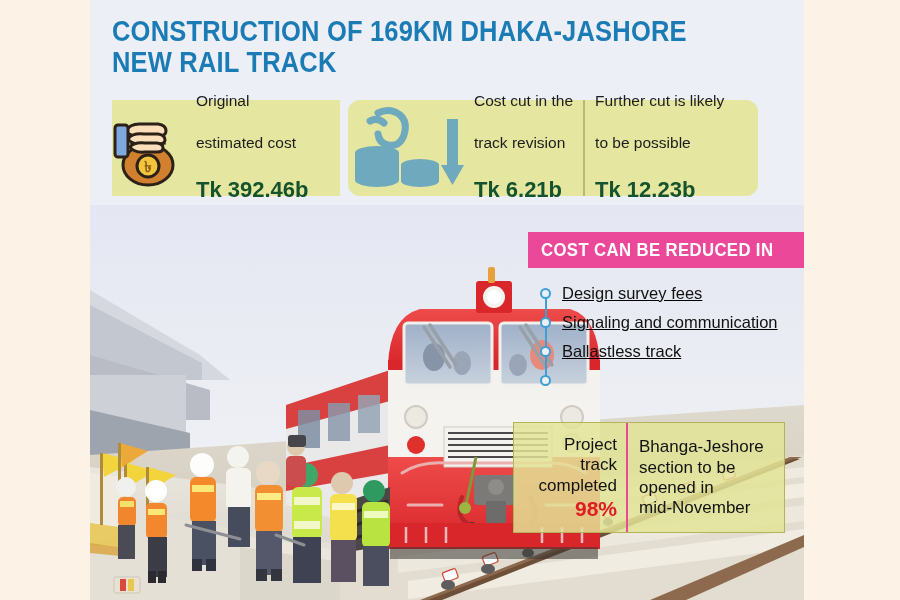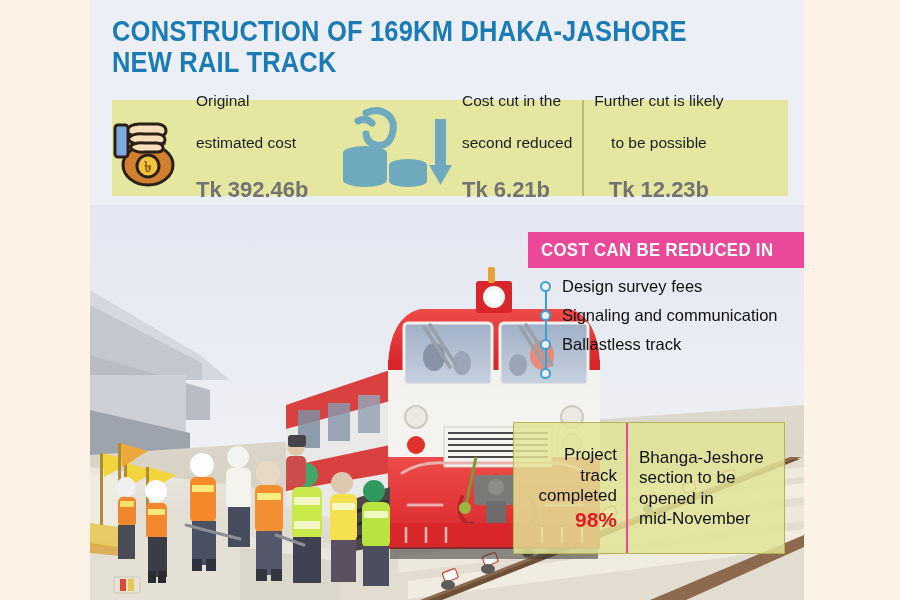--- a/index.html
+++ b/index.html
@@ -30,73 +30,73 @@
   }
   #headline .l2 { display:block; }
 
   
   .statbox {
     position:absolute; top:100px; height:96px;
     background:#e5e69f;
     display:flex; align-items:center;
   }
   #stat-a { left:22px;  width:228px; }
-  #stat-b { left:246px; width:452px; }
+  #stat-b { left:258px; width:410px;border-radius:12px; }
 
   .stat-icon { flex:0 0 auto; display:flex; align-items:center; justify-content:center; }
   .stat-texts { display:flex; align-items:stretch; height:100%; }
   .stat-cell { display:flex; flex-direction:column; justify-content:center; padding:0 10px;gap:24px; }
-  .stat-cell.divided { border-left:2px solid #b9ba78;text-align:center; }
+  .stat-cell.divided { border-left:2px solid #b9ba78; }
 
   .stat-label {
     font-family:"Liberation Sans Narrow","Liberation Sans",sans-serif;
     font-size:15.5px; line-height:1.14; color:#1c1c1c; white-space:nowrap;
   }
   .stat-value {
     font-family:"Liberation Sans Narrow","Liberation Sans",sans-serif;
-    font-weight:bold; font-size:22px; line-height:1.2; color:#737373;
+    font-weight:bold; font-size:22px; line-height:1.2; color:#14532d;
     margin-top:2px; white-space:nowrap;
   }
 
   
   #photo { position:absolute; left:0; top:205px; width:714px; height:395px; overflow:hidden; background:#dfe3ef; }
 
   
   #banner {
     position:absolute; left:438px; top:232px; width:282px; height:36px;
     background:#ec4899; z-index:6;
   }
   #banner-label {
     color:#ffffff;
     font-family:"Liberation Sans Narrow","Liberation Sans",sans-serif;
     font-weight:bold; font-size:18px; letter-spacing:.4px;
     line-height:36px; padding-left:14px; text-transform:uppercase;
     transform:scaleX(.93); transform-origin:left center; display:block;
   }
 
   
-  #reduce-list { position:absolute; left:448px; top:272px; width:270px; z-index:6; }
+  #reduce-list { position:absolute; left:448px; top:279px; width:270px; z-index:6;text-decoration:underline; }
   #reduce-list .rail {
     position:absolute; left:7px; top:13px; bottom:16px; width:2px; background:#3d9fd6;
   }
   .rl-item { position:relative; display:flex; align-items:center; height:29px; }
   .rl-dot {
     position:relative; z-index:2; flex:0 0 auto;
     width:11px; height:11px; border-radius:50%;
     border:2px solid #3d9fd6; background:#edeff7; margin-left:2px;
   }
   .rl-text {
     margin-left:11px; color:#111;
     font-family:"Liberation Sans Narrow","Liberation Sans",sans-serif;
     font-size:16.5px; white-space:nowrap;
   }
 
   
   #bottombox {
-    position:absolute; left:423px; top:422px; width:272px; height:132px; z-index:6;
+    position:absolute; left:423px; top:422px; width:272px; height:111px; z-index:6;
     background:rgba(226,228,150,.84);
     border:1.5px solid #b3b357;
     display:flex; align-items:stretch;
   }
   #bb-left { width:112px; padding:9px 9px 8px 6px; display:flex; flex-direction:column; justify-content:center; align-items:flex-end; text-align:right; }
   #bb-right { flex:1; padding:9px 6px 8px 11px; border-left:2px solid #ec4899; display:flex; flex-direction:column; justify-content:center; }
   .bb-line {
     font-family:"Liberation Sans Narrow","Liberation Sans",sans-serif;
     font-size:17px; line-height:1.2; color:#121212; white-space:nowrap;
   }
@@ -435,21 +435,21 @@
             <ellipse cx="72" cy="76" rx="19" ry="6"></ellipse>
 
             <rect x="99" y="14" width="11" height="50"></rect>
             <polygon points="93,60 116,60 104.5,80"></polygon>
           </g>
         </svg>
       </div>
       <div class="stat-texts">
         <div class="stat-cell">
           <div class="stat-label">Cost cut in the</div>
-          <div class="stat-label">second reduced</div>
+          <div class="stat-label">track revision</div>
           <div class="stat-value">Tk 6.21b</div>
         </div>
         <div class="stat-cell divided">
           <div class="stat-label">Further cut is likely</div>
           <div class="stat-label">to be possible</div>
           <div class="stat-value">Tk 12.23b</div>
         </div>
       </div>
     </div>
 

